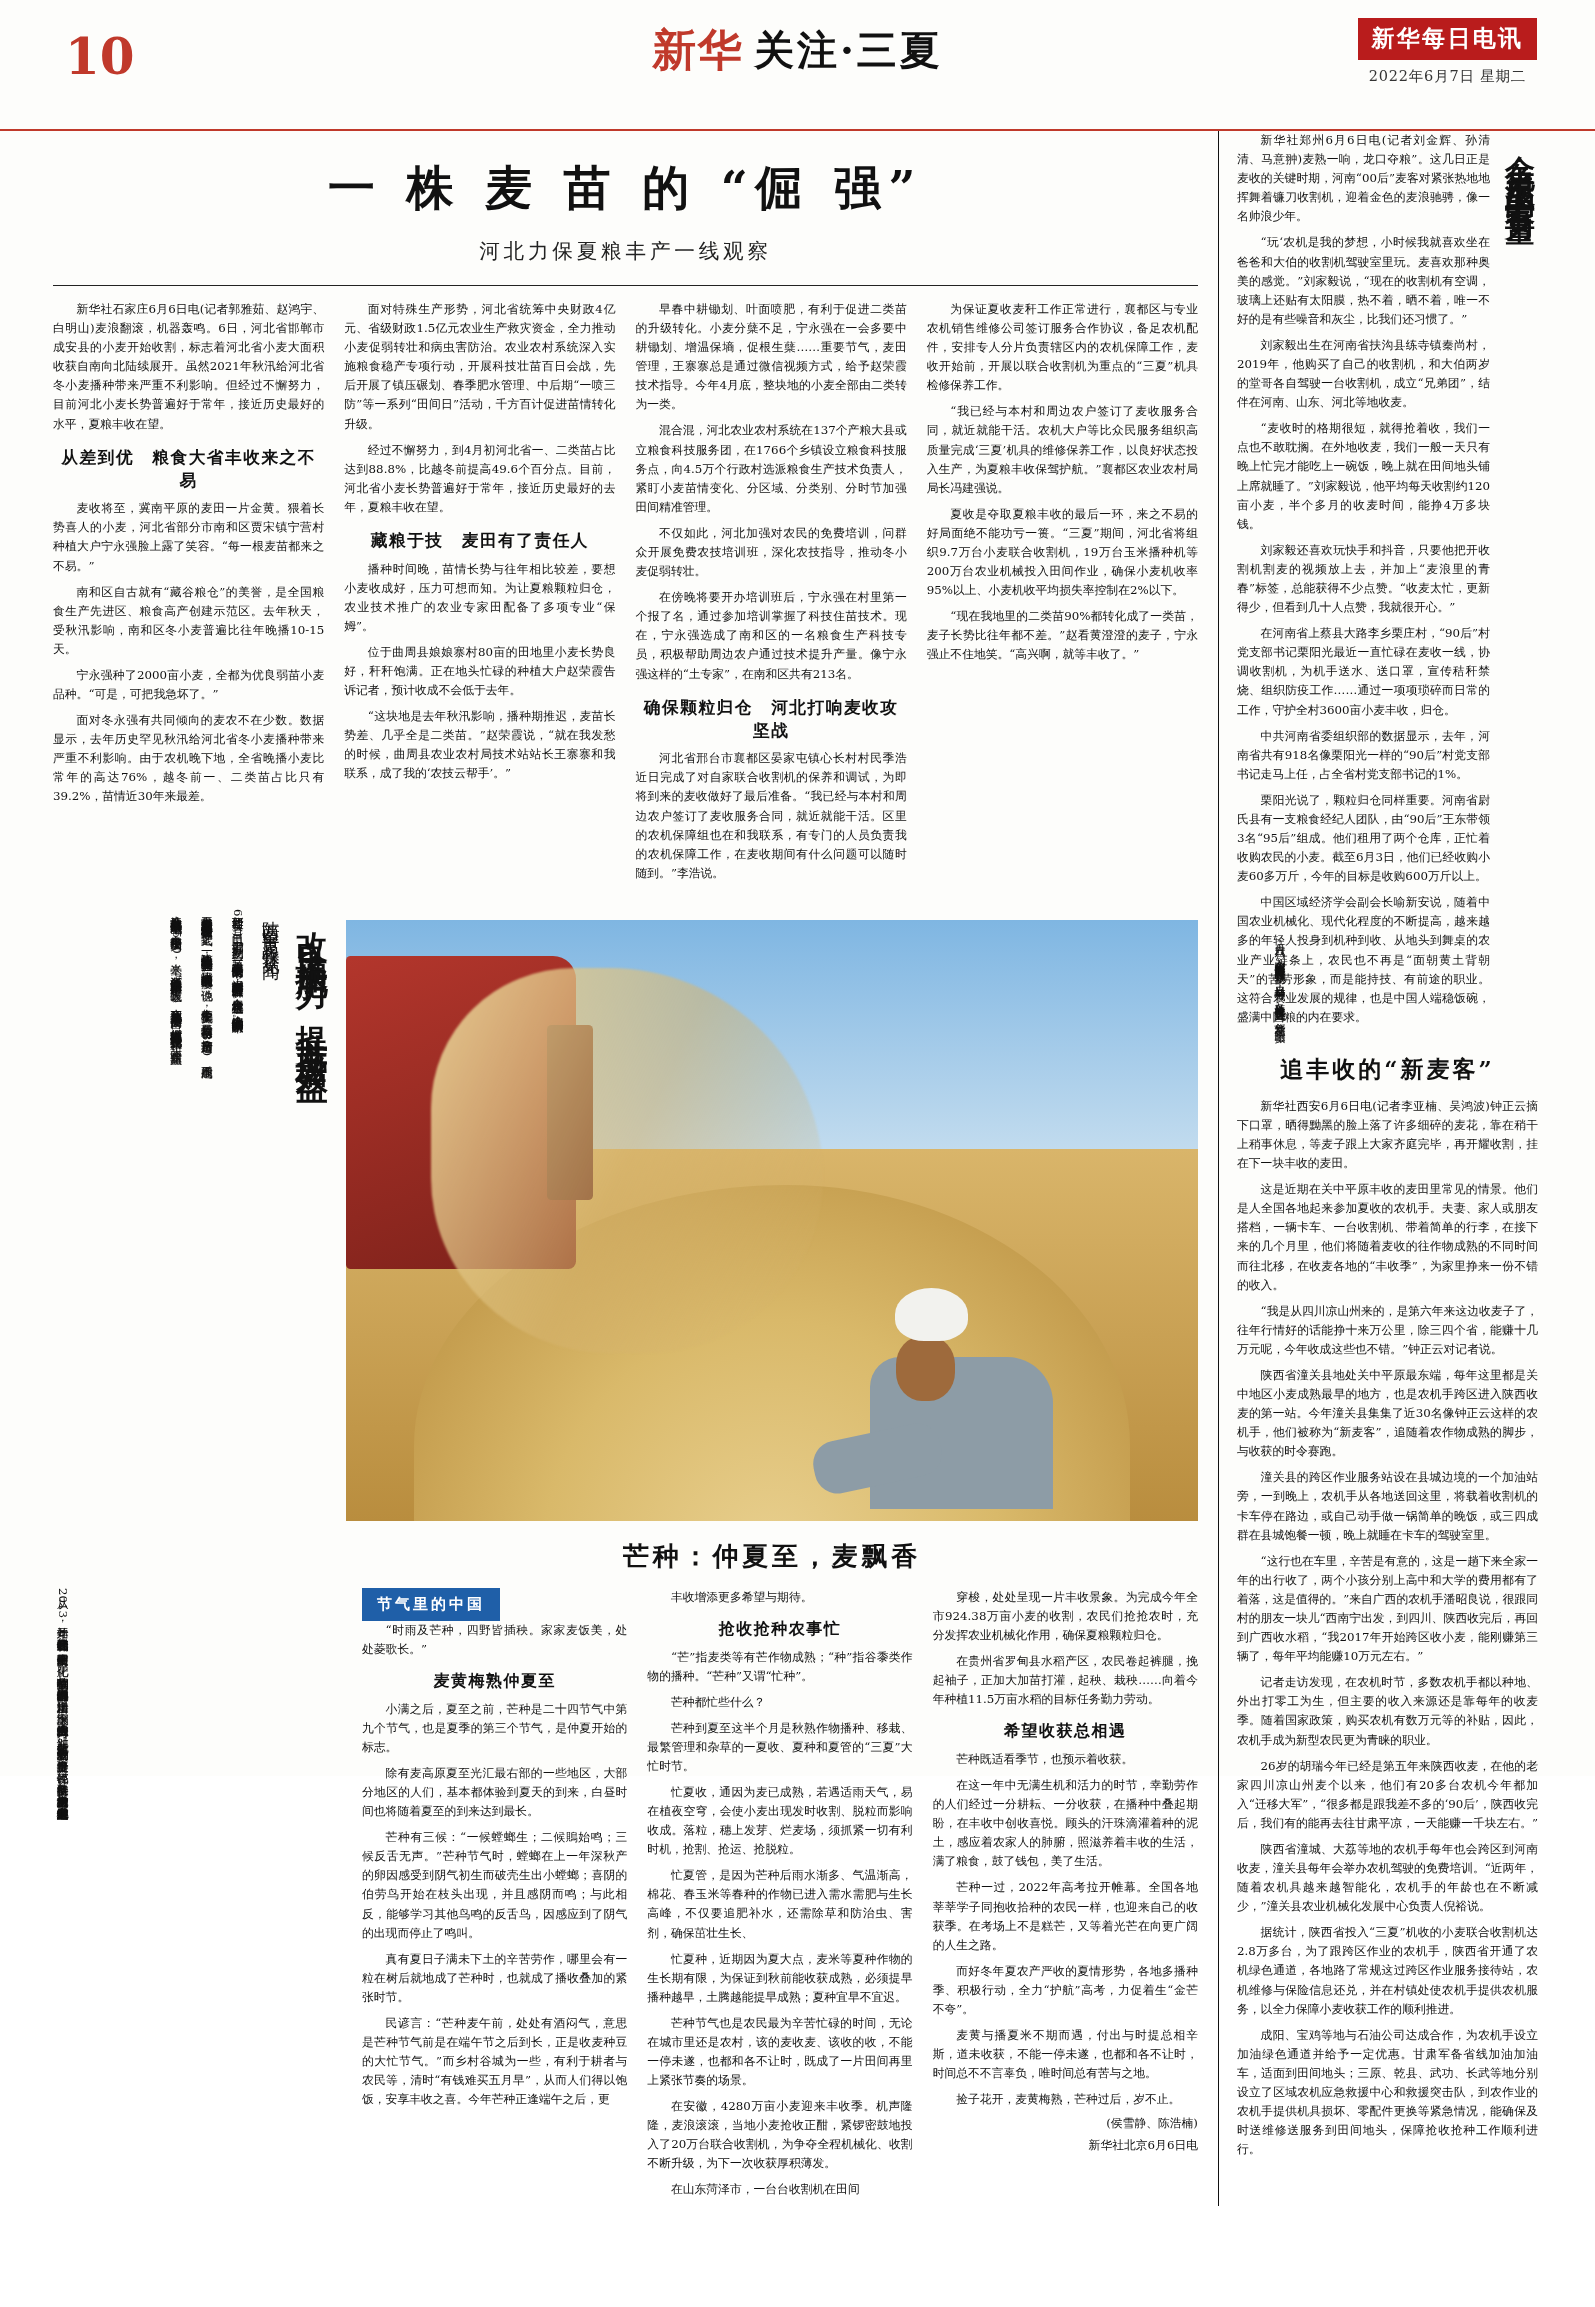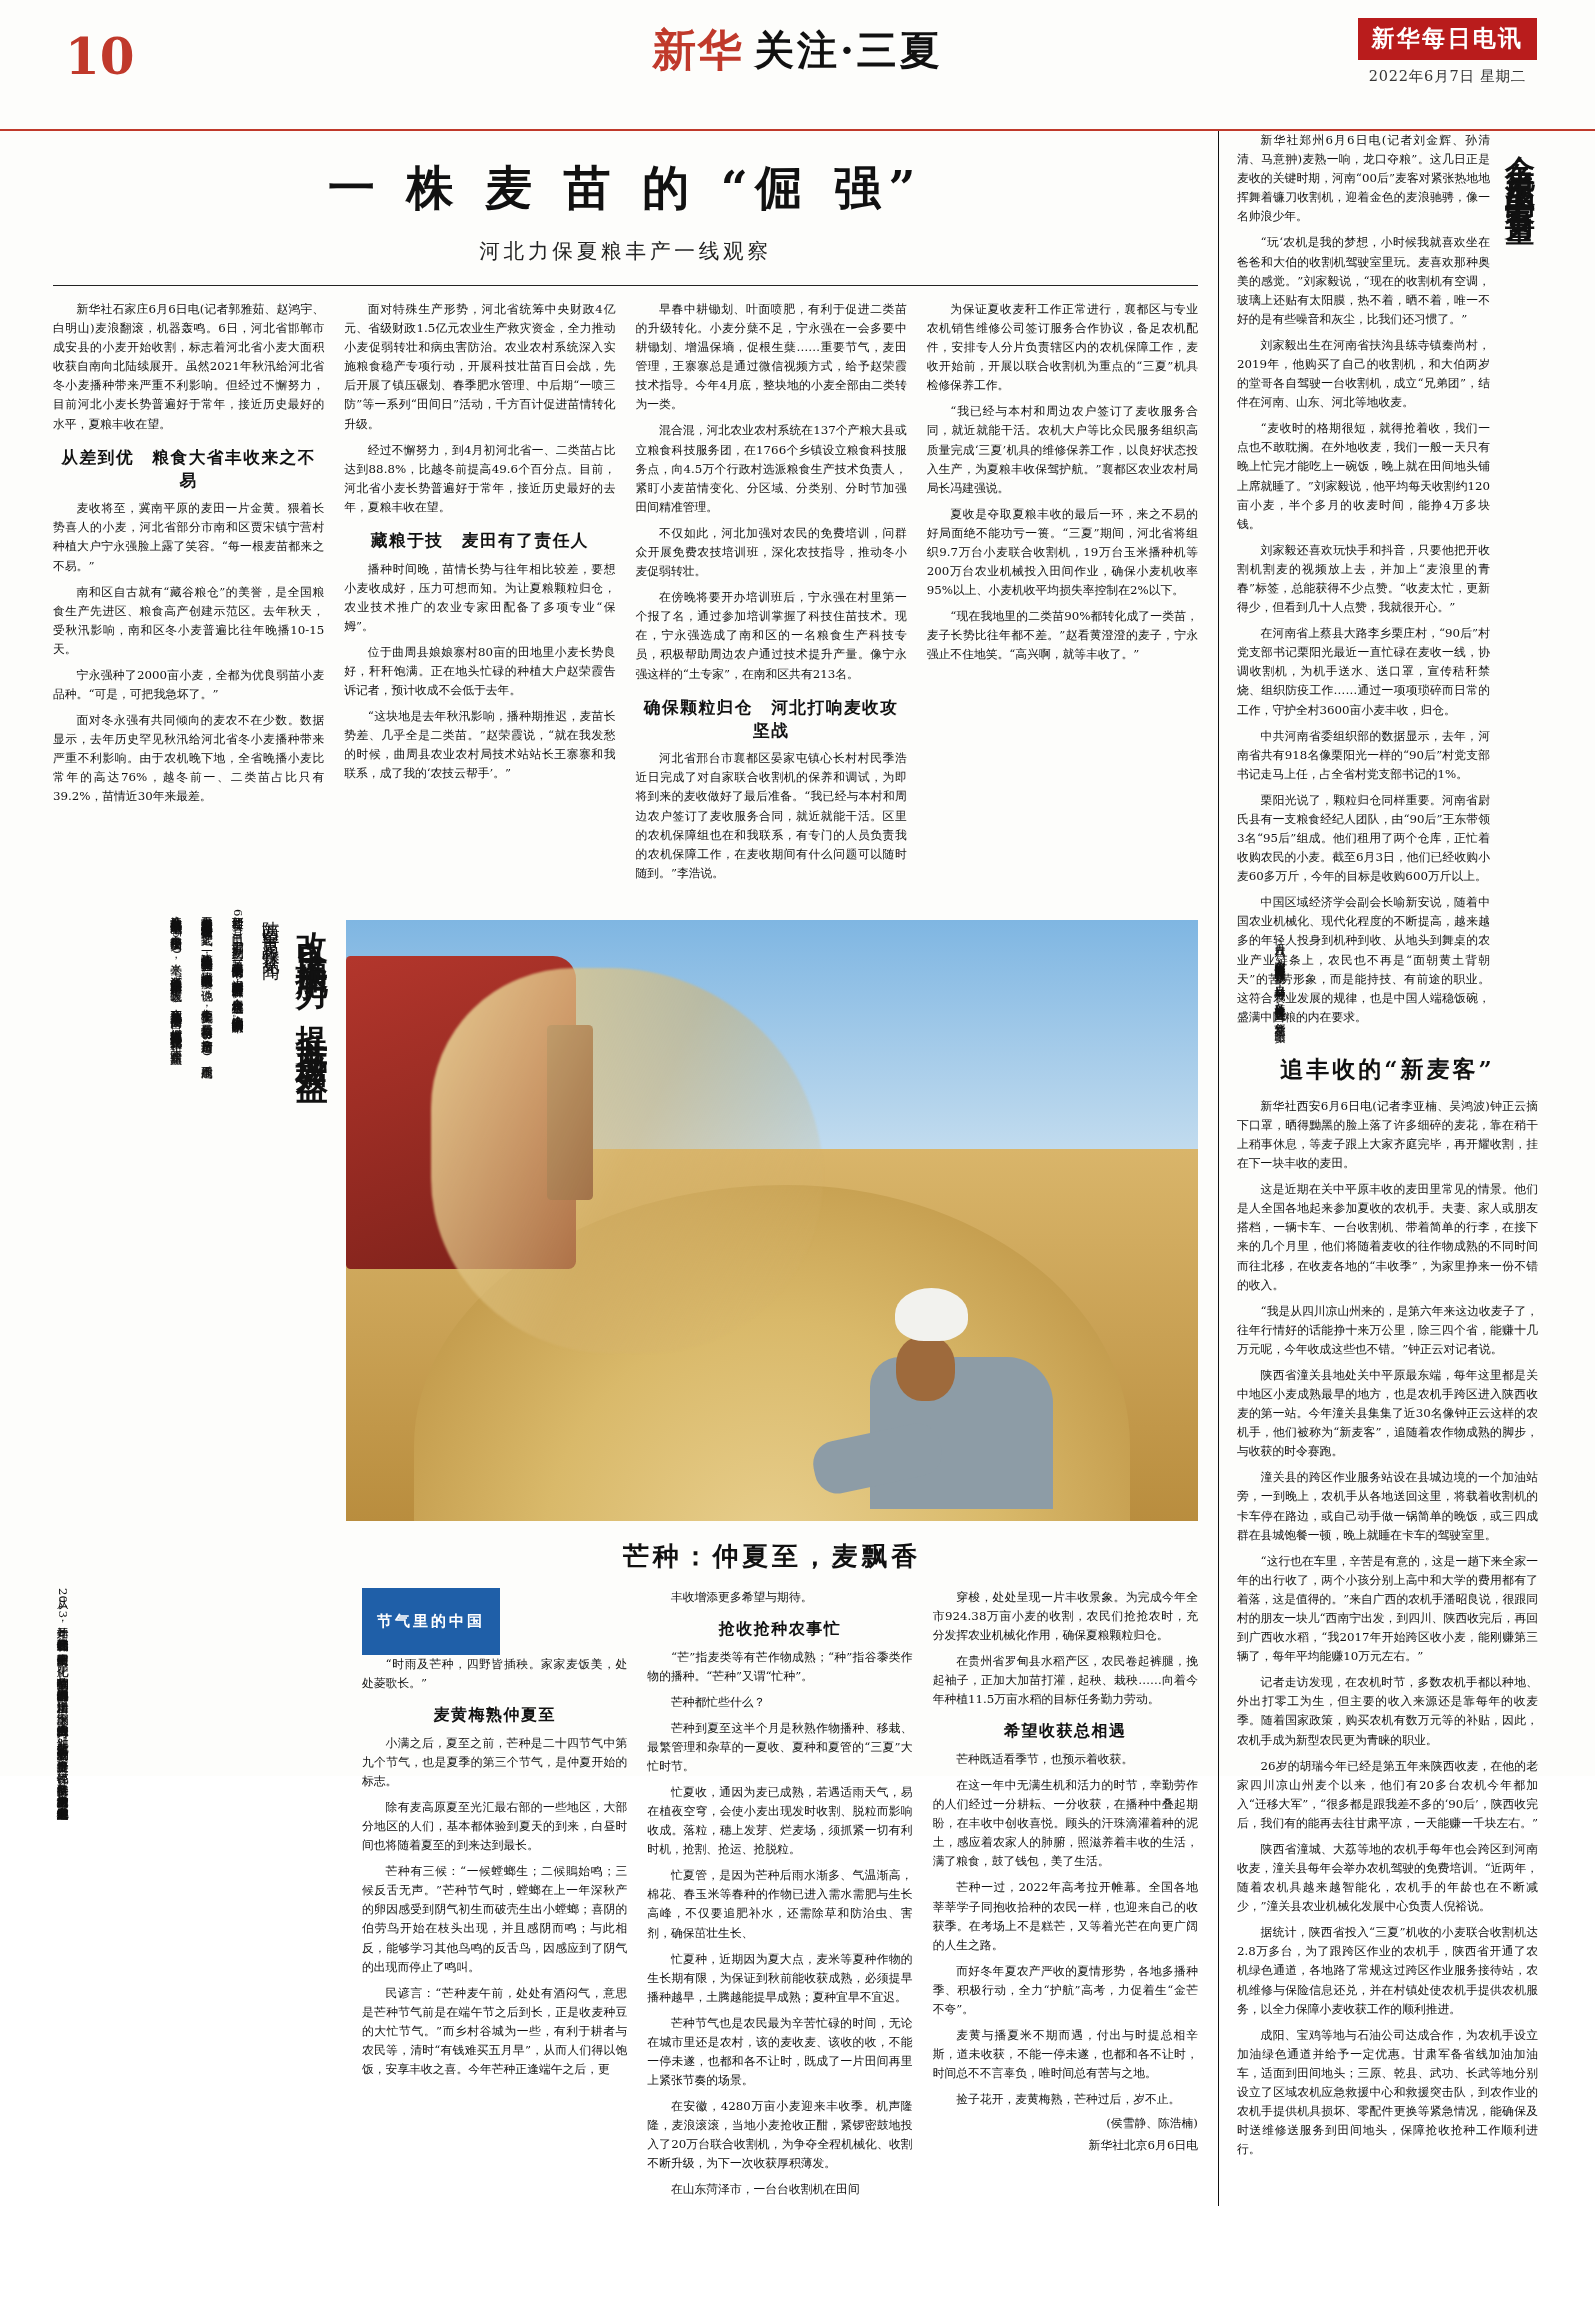--- a/index.html
+++ b/index.html
@@ -46,21 +46,21 @@
   .machine:after{content:"";position:absolute;right:-16.7px;top:22%;width:46px;height:56%;background:#5c1a14;border-radius:4.6px;}
   .farmer-head{position:absolute;right:27%;bottom:30%;width:73px;height:53px;background:#f2f2ee;border-radius:50% 50% 40% 40%;}
   .farmer-face{position:absolute;right:28.5%;bottom:20%;width:59px;height:65px;background:#9e6a3c;border-radius:44%;}
   .farmer-body{position:absolute;right:17%;bottom:2%;width:183px;height:152px;background:#8d9ca6;border-radius:30px 46px 0 0;}
   .farmer-arm{position:absolute;right:30%;bottom:6%;width:129px;height:53px;background:#8d9ca6;border-radius:23px;transform:rotate(-12deg);}
   .photo-cap-v{position:absolute;right:-90px;top:15px;height:563px;writing-mode:vertical-rl;font-size:11px;line-height:1.6;letter-spacing:0.8px;color:#111;}
   .photo-caption-bottom{width:852px;text-align:center;font-size:26px;font-weight:bold;letter-spacing:3.8px;margin:18px 0 4.6px 0;}
   
   .bottom{display:flex;gap:20px;margin-top:9px;}
   .bcol{flex:1;}
-  .tagbox{display:inline-block;background:#1f5fa8;color:#fff;font-size:15px;font-weight:bold;letter-spacing:3px;padding:24px 15px;}
+  .tagbox{display:inline-block;background:#1f5fa8;color:#fff;font-size:15px;font-weight:bold;letter-spacing:3px;padding:7px 15px;}
   .bcol h4{margin:12px 0 7.6px 0;font-size:16px;font-weight:bold;letter-spacing:1.5px;text-align:center;}
   .bcol p{margin:0 0 6.9px 0;font-size:11.8px;line-height:1.62;text-align:justify;text-indent:2em;}
   .byline{text-align:right;font-size:11.8px;margin-top:6px;}
   .left-vstack{display:flex;flex-direction:row-reverse;align-items:flex-start;gap:10.7px;width:289px;}
   .left-vstack .vt-main{writing-mode:vertical-rl;text-orientation:upright;font-size:32px;font-weight:bold;letter-spacing:7.6px;line-height:1.25;height:533px;}
   .left-vstack .vt-sub{writing-mode:vertical-rl;text-orientation:upright;font-size:17.5px;letter-spacing:4.6px;line-height:1.3;height:426px;}
   .left-vstack .vt-body{writing-mode:vertical-rl;font-size:11.8px;line-height:1.7;letter-spacing:0.4px;height:594px;text-align:justify;}
 </style>
 </head>
 <body>
@@ -155,20 +155,21 @@
             <div style="writing-mode:vertical-rl;height:533px;font-size:11.8px;line-height:1.7;text-align:justify;">从2013年开始，祁昆锋开始尝试在自己的63亩麦田中全不使用农药、化肥、除草剂和生物调节剂，全部用有机肥供给田间播种。加上精耕活田，深翻土壤，田块上的粮食综合生产方式，他对“向化肥要效益”的书香家庭农场、粮食产量提早提升。祁昆锋说，多年的坚持换取良，增加土壤有机质含量的努力，也坚定了他走深层实绿色农业发展的信心。</div>
 
           </div>
           <div class="bcol">
             <div class="tagbox">节气里的中国</div>
             <p>“时雨及芒种，四野皆插秧。家家麦饭美，处处菱歌长。”</p>
             <h4>麦黄梅熟仲夏至</h4>
             <p>小满之后，夏至之前，芒种是二十四节气中第九个节气，也是夏季的第三个节气，是仲夏开始的标志。</p>
             <p>除有麦高原夏至光汇最右部的一些地区，大部分地区的人们，基本都体验到夏天的到来，白昼时间也将随着夏至的到来达到最长。</p>
             <p>芒种有三候：“一候螳螂生；二候鵙始鸣；三候反舌无声。”芒种节气时，螳螂在上一年深秋产的卵因感受到阴气初生而破壳生出小螳螂；喜阴的伯劳鸟开始在枝头出现，并且感阴而鸣；与此相反，能够学习其他鸟鸣的反舌鸟，因感应到了阴气的出现而停止了鸣叫。</p>
+            <p>真有夏日子满未下土的辛苦劳作，哪里会有一粒在树后就地成了芒种时，也就成了播收叠加的紧张时节。</p>
             <p>民谚言：“芒种麦午前，处处有酒闷气，意思是芒种节气前是在端午节之后到长，正是收麦种豆的大忙节气。”而乡村谷城为一些，有利于耕者与农民等，清时“有钱难买五月早”，从而人们得以饱饭，安享丰收之喜。今年芒种正逢端午之后，更</p>
           </div>
           <div class="bcol">
             <p>丰收增添更多希望与期待。</p>
             <h4>抢收抢种农事忙</h4>
             <p>“芒”指麦类等有芒作物成熟；“种”指谷黍类作物的播种。“芒种”又谓“忙种”。</p>
             <p>芒种都忙些什么？</p>
             <p>芒种到夏至这半个月是秋熟作物播种、移栽、最繁管理和杂草的一夏收、夏种和夏管的“三夏”大忙时节。</p>
             <p>忙夏收，通因为麦已成熟，若遇适雨天气，易在植夜空穹，会使小麦出现发时收割、脱粒而影响收成。落粒，穗上发芽、烂麦场，须抓紧一切有利时机，抢割、抢运、抢脱粒。</p>
             <p>忙夏管，是因为芒种后雨水渐多、气温渐高，棉花、春玉米等春种的作物已进入需水需肥与生长高峰，不仅要追肥补水，还需除草和防治虫、害剂，确保茁壮生长、</p>

